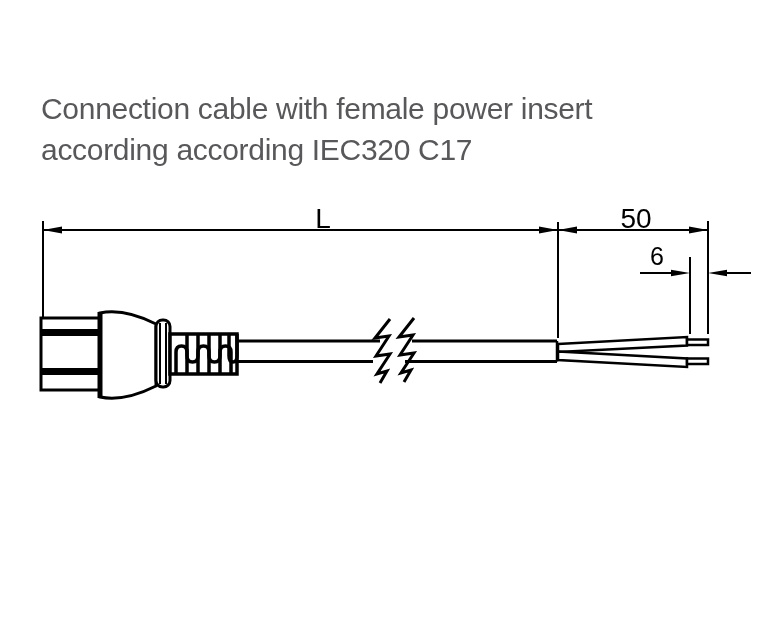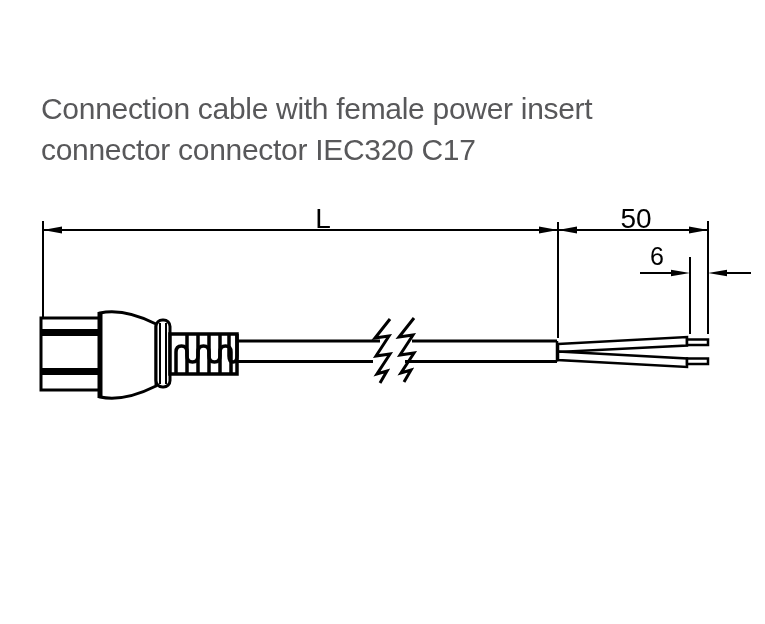--- a/index.html
+++ b/index.html
@@ -39,21 +39,21 @@
   .dim-label{font-size:28px;}
   .dim-label-small{font-size:25px;}
 </style>
 </head>
 <body>
 
 <div class="page">
 
   <div class="title">
     <div>Connection cable with female power insert</div>
-    <div>connector connector IEC320 C17</div>
+    <div>according according IEC320 C17</div>
   </div>
 
   <svg class="drawing" width="765" height="624" viewBox="0 0 765 624">
 
     <g>
       <path class="stroked" d="M43,221 V317" stroke-width="2"></path>
       <path class="stroked" d="M558,222 V338" stroke-width="2"></path>
       <path class="stroked" d="M43,230 H558" stroke-width="2"></path>
       <polygon class="solid" points="43,230 62,226.6 62,233.4"></polygon>
       <polygon class="solid" points="558,230 539,226.6 539,233.4"></polygon>

